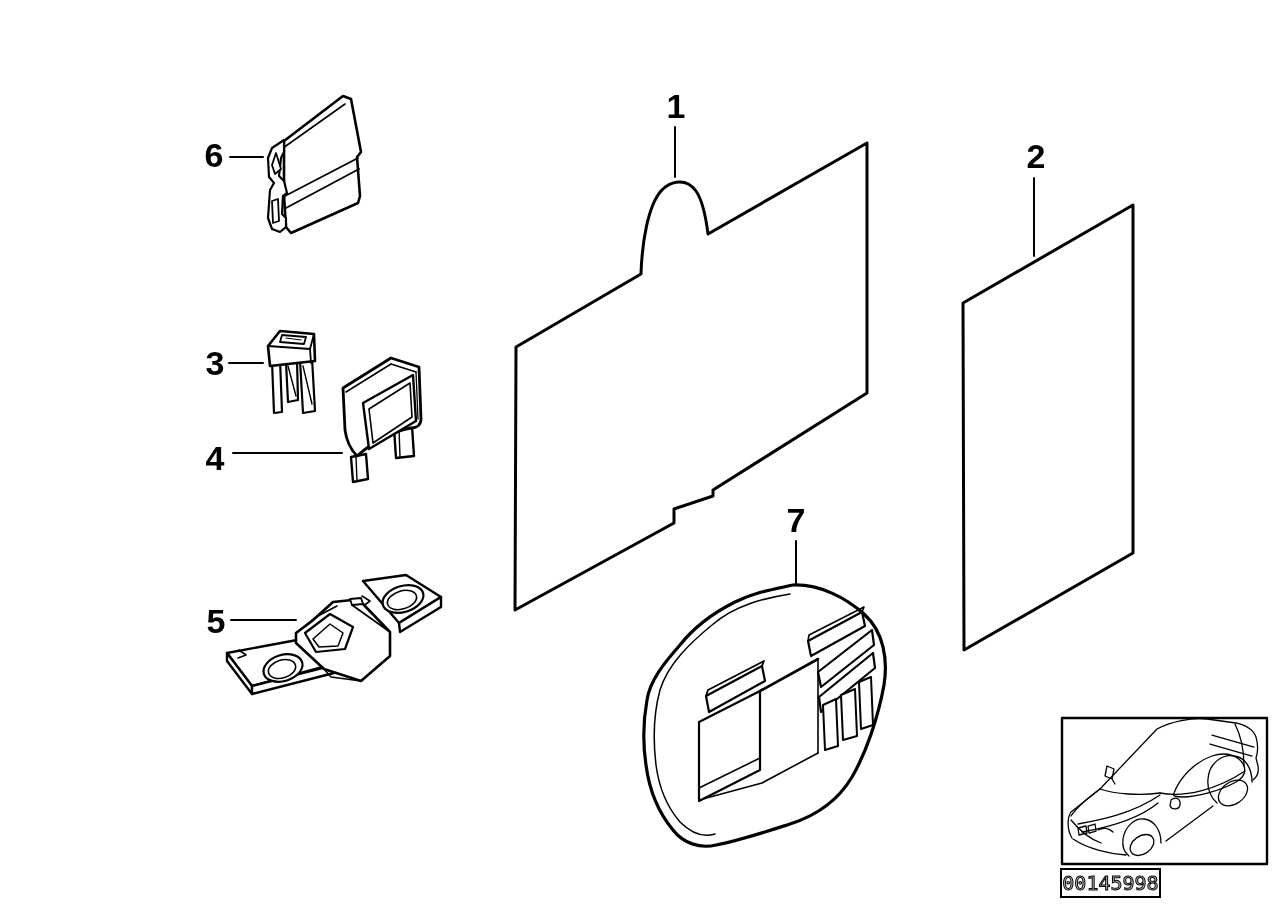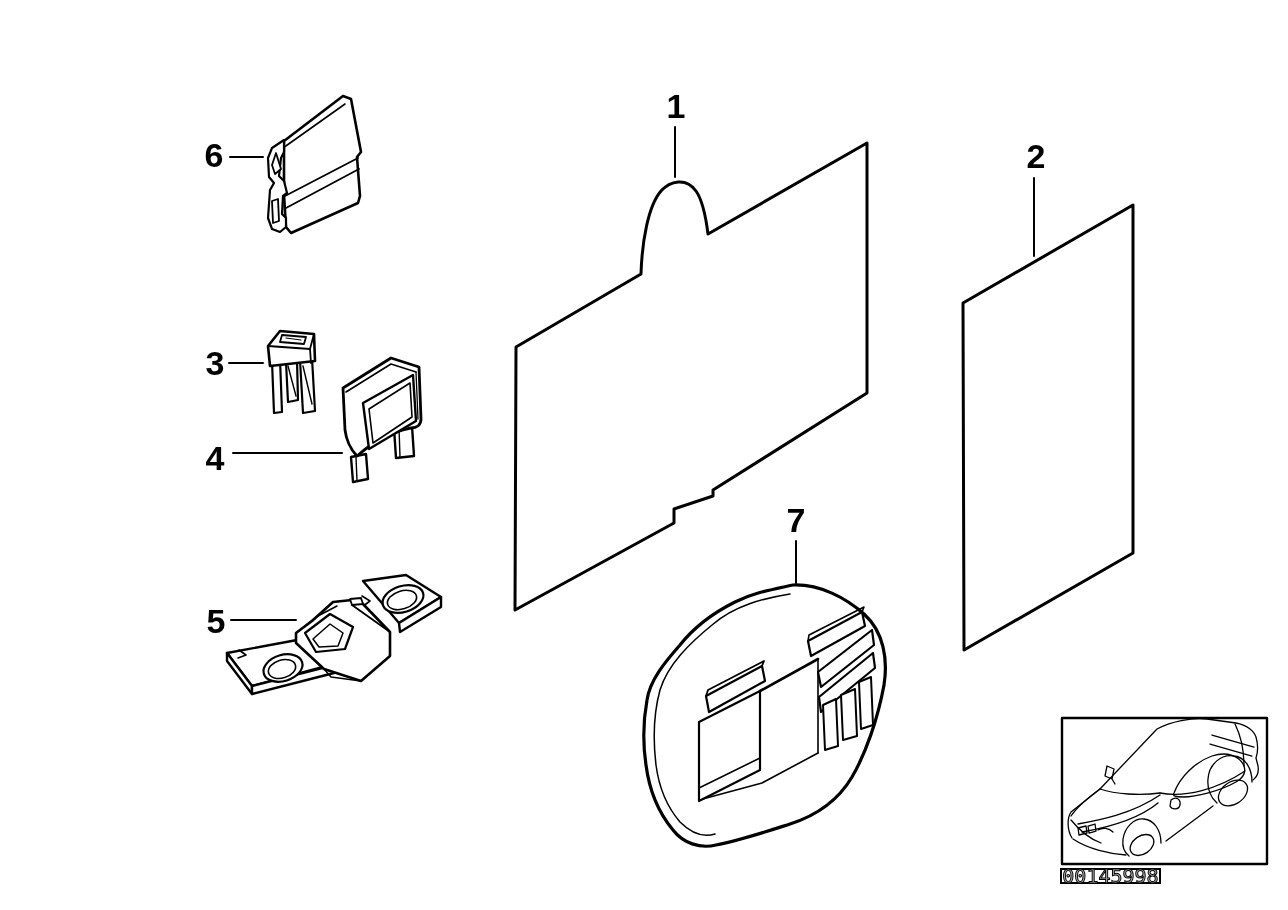--- a/index.html
+++ b/index.html
@@ -8,21 +8,21 @@
     font-family:"Liberation Sans", sans-serif;overflow:hidden;
   }
   #stage{position:absolute;left:0;top:0;width:1288px;height:910px;}
   svg{position:absolute;left:0;top:0;}
   .callout{
     position:absolute;width:34px;text-align:center;
     font-weight:bold;font-size:34px;line-height:1;color:#000;
     user-select:none;
   }
   .code-box{
-    position:absolute;left:1060px;top:868px;width:101px;height:16px;
+    position:absolute;left:1060px;top:868px;width:101px;height:30px;
     border:2px solid #000;box-sizing:border-box;
     display:flex;align-items:center;justify-content:center;
   }
   .code-text{
     font-family:"DejaVu Sans Mono", monospace;
     font-size:20px;line-height:1;letter-spacing:0px;
     color:#bbbbbb;
     -webkit-text-stroke:1px #000;
   }
 </style>

